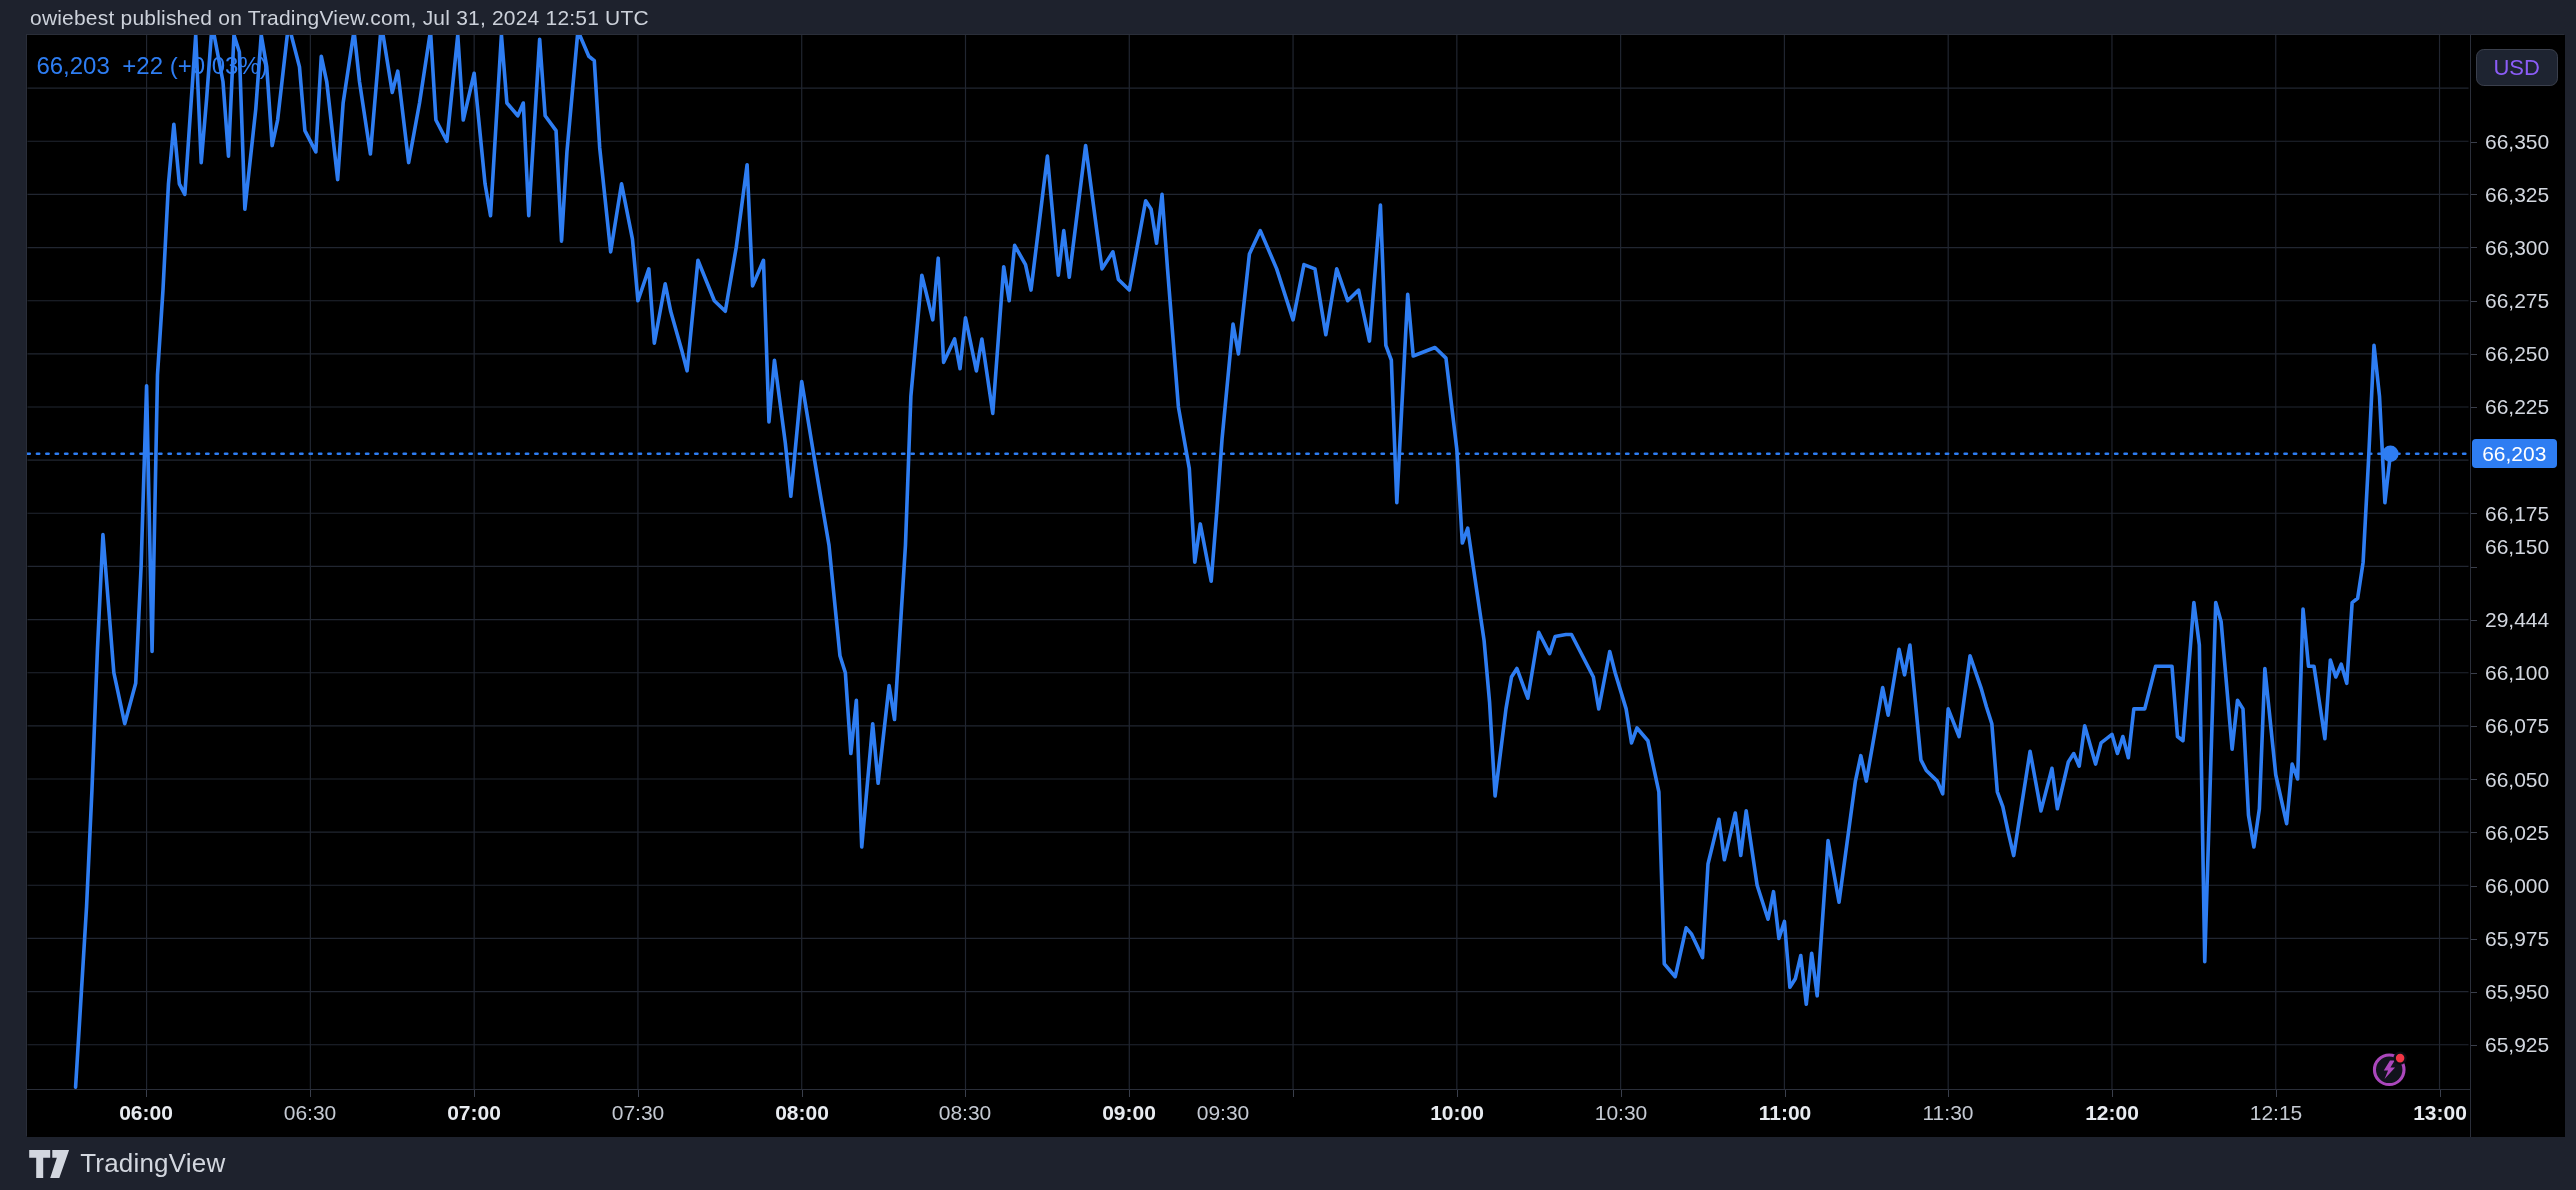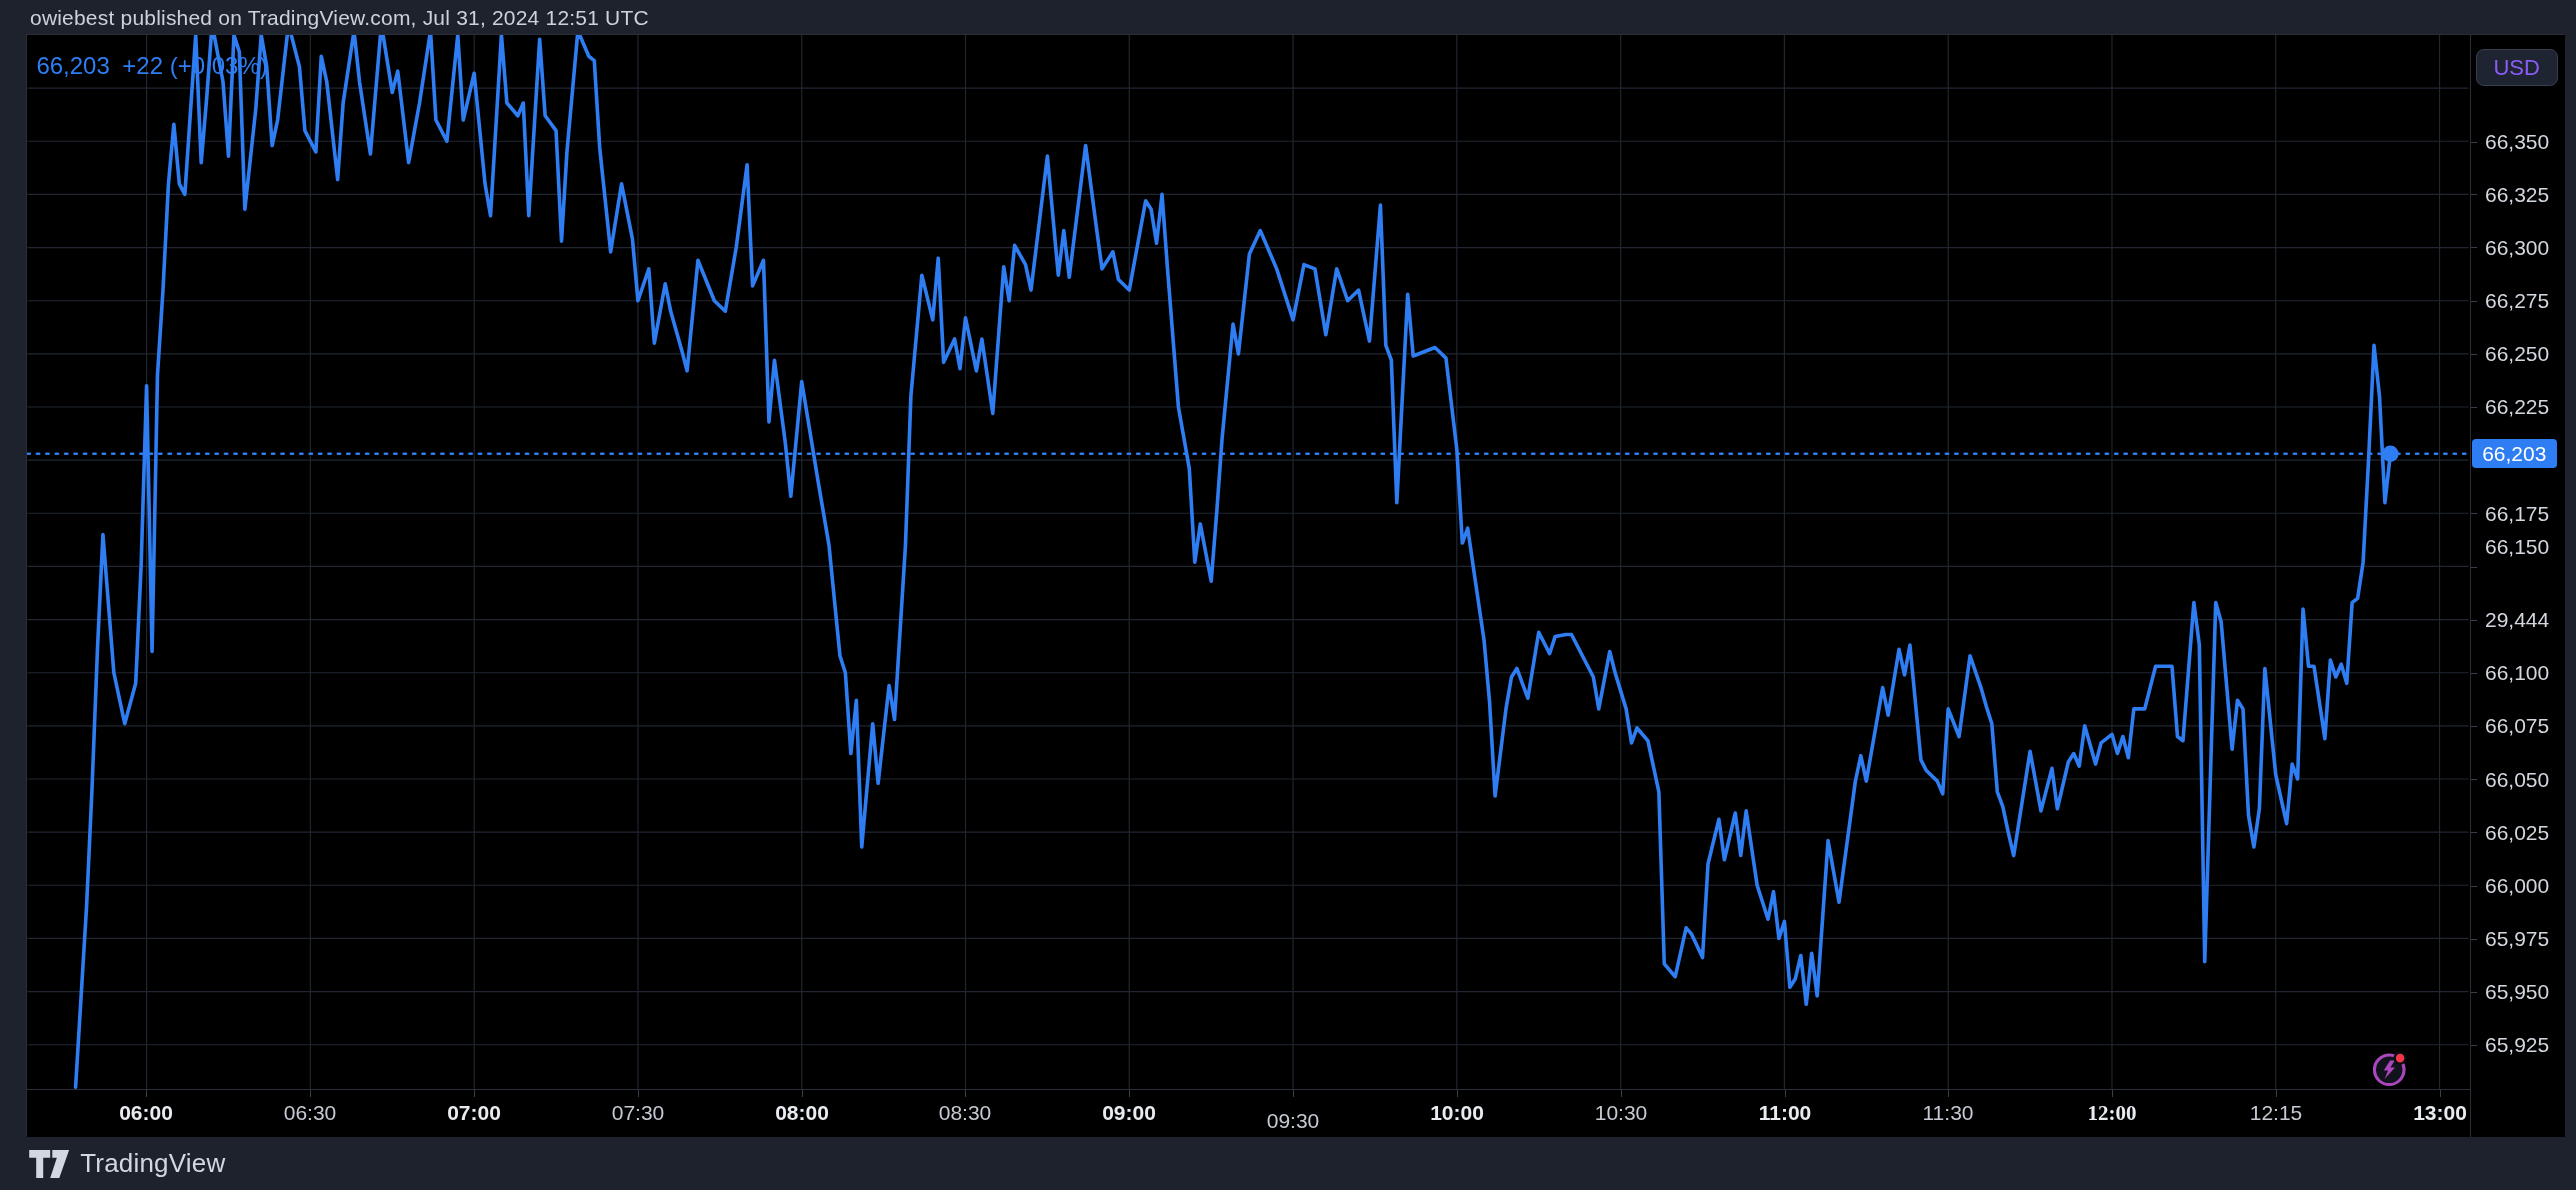--- a/index.html
+++ b/index.html
@@ -151,31 +151,31 @@
         <div class="tlabel bold" style="left: 447px;">07:00</div>
         <div class="ttick" style="left: 447px;"></div>
         <div class="tlabel" style="left: 611px;">07:30</div>
         <div class="ttick" style="left: 611px;"></div>
         <div class="tlabel bold" style="left: 775px;">08:00</div>
         <div class="ttick" style="left: 775px;"></div>
         <div class="tlabel" style="left: 938px;">08:30</div>
         <div class="ttick" style="left: 938px;"></div>
         <div class="tlabel bold" style="left: 1102px;">09:00</div>
         <div class="ttick" style="left: 1102px;"></div>
-        <div class="tlabel" style="left: 1266px; margin-top: 8px;">09:30</div>
+        <div class="tlabel" style="left: 1196px;">09:30</div>
         <div class="ttick" style="left: 1266px;"></div>
         <div class="tlabel bold" style="left: 1430px;">10:00</div>
         <div class="ttick" style="left: 1430px;"></div>
         <div class="tlabel" style="left: 1594px;">10:30</div>
         <div class="ttick" style="left: 1594px;"></div>
         <div class="tlabel bold" style="left: 1758px;">11:00</div>
         <div class="ttick" style="left: 1758px;"></div>
         <div class="tlabel" style="left: 1921px;">11:30</div>
         <div class="ttick" style="left: 1921px;"></div>
-        <div class="tlabel bold" style="left: 2085px; font-family: Liberation Serif, serif;">12:00</div>
+        <div class="tlabel bold" style="left: 2085px;">12:00</div>
         <div class="ttick" style="left: 2085px;"></div>
         <div class="tlabel" style="left: 2249px;">12:15</div>
         <div class="ttick" style="left: 2249px;"></div>
         <div class="tlabel bold" style="left: 2413px;">13:00</div>
         <div class="ttick" style="left: 2413px;"></div>
       </div>
   </div>
 
 </div>
 

